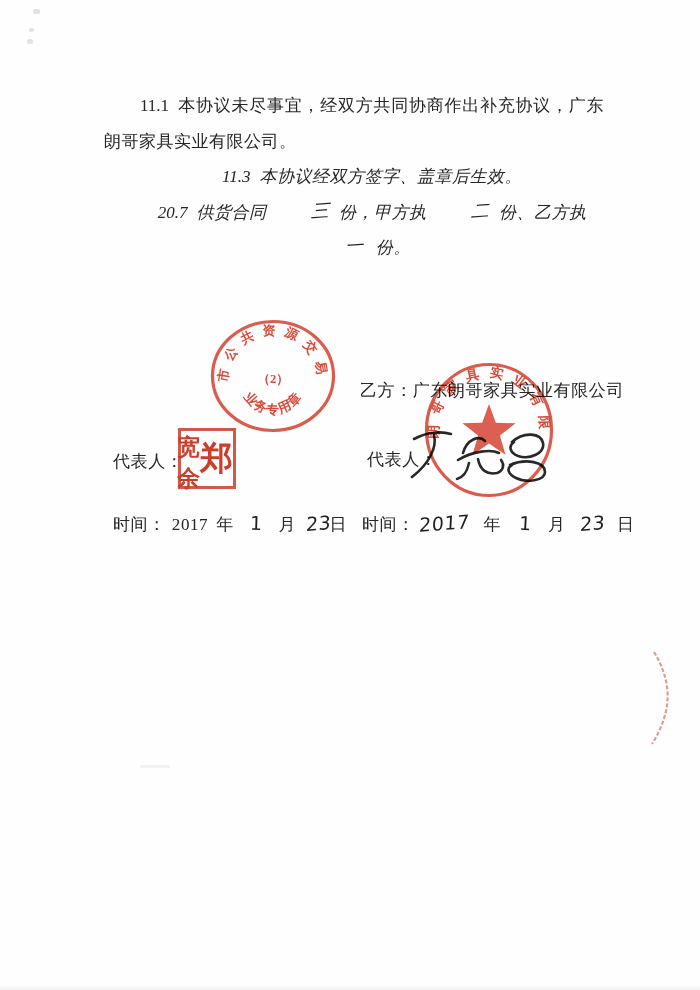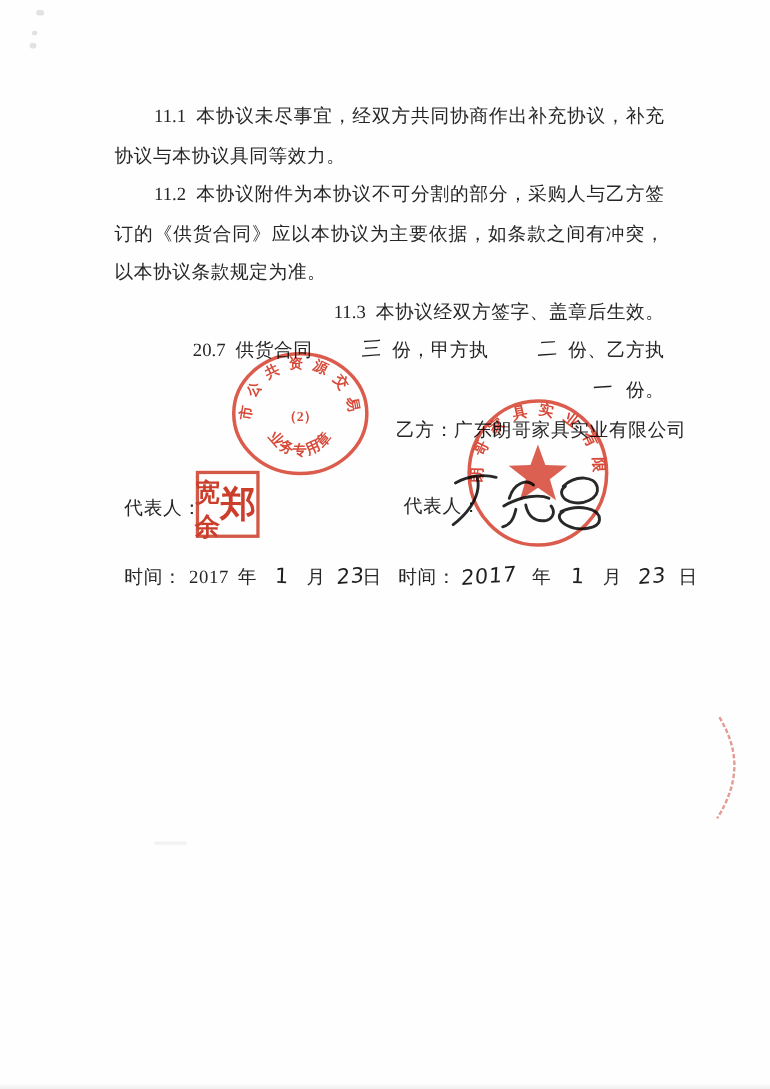--- a/index.html
+++ b/index.html
@@ -10,21 +10,21 @@
     color:#262626;
   }
   
   .clauses{
     position:absolute;left:104px;top:88px;width:500px;
     font-size:17px;line-height:35.5px;letter-spacing:.5px;
     text-align:justify;
   }
   .clause{margin:0;text-indent:36px;}
   .clause .num{margin-right:9px;letter-spacing:0;margin-top:24px;}
-  .clause-oneline{text-align:right;}
+  .clause-oneline{text-align:center;font-style:italic;}
   
   .hw{
     font-family:"DejaVu Sans",sans-serif;
     display:inline-block;color:#1f1f1f;
     transform:rotate(-4deg) skewX(-7deg);
     font-size:18px;line-height:1;
   }
   .hw-copy{margin:0 9px;}
   .hw-date{font-size:19px;}
   
@@ -49,22 +49,21 @@
 <body>
 
 <div class="page">
 
   <div class="smudge" style="left:33px;top:9px;width:7px;height:5px;"></div>
   <div class="smudge" style="left:29px;top:28px;width:5px;height:4px;"></div>
   <div class="smudge" style="left:27px;top:39px;width:6px;height:5px;"></div>
   <div class="smudge" style="left:140px;top:765px;width:30px;height:3px;opacity:.12;"></div>
 
   <div class="clauses">
-    <p class="clause"><span class="num">11.1</span><span>本协议未尽事宜，经双方共同协商作出补充协议，补充协议与本协议具同等效力。</span></p>
-    <p class="clause"><span class="num">11.2</span><span>本协议附件为本协议不可分割的部分，采购人与乙方签订的《供货合同》应以本协议为主要依据，如条款之间有冲突，以本协议条款规定为准。</span></p>
+    <p class="clause"><span class="num">11.1</span><span>本协议未尽事宜，经双方共同协商作出补充协议，广东朗哥家具实业有限公司。</span></p>
     <p class="clause clause-oneline"><span class="num">11.3</span><span>本协议经双方签字、盖章后生效。</span></p>
     <p class="clause clause-oneline"><span class="num">20.7</span><span>供货合同</span><span class="hw hw-copy">三</span><span>份，甲方执</span><span class="hw hw-copy">二</span><span>份、乙方执</span><span class="hw hw-copy" style="margin:0 12px;">一</span><span>份。</span></p>
   </div>
 
   <div class="sig-line" style="left:360px;top:379px;">乙方：广东朗哥家具实业有限公司</div>
 
   <div class="sig-line" style="left:113px;top:450px;">代表人：</div>
   <div class="sig-line" style="left:367px;top:448px;">代表人：</div>
 
   <div class="sig-line date-line" style="left:113px;top:513px;">

